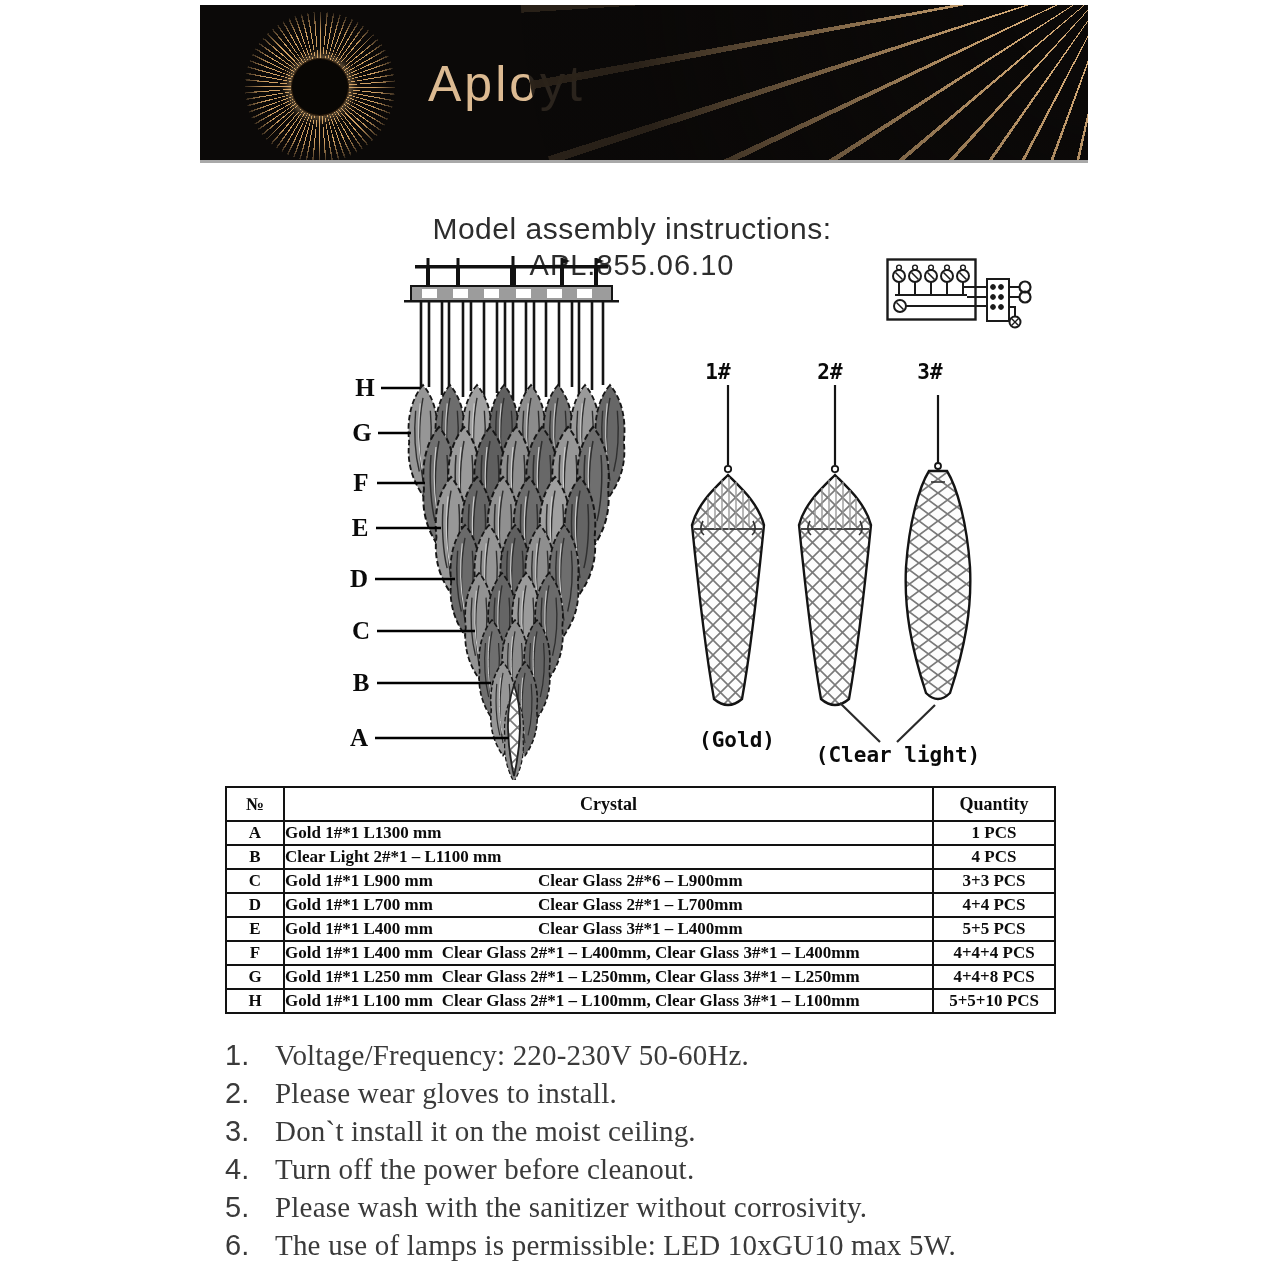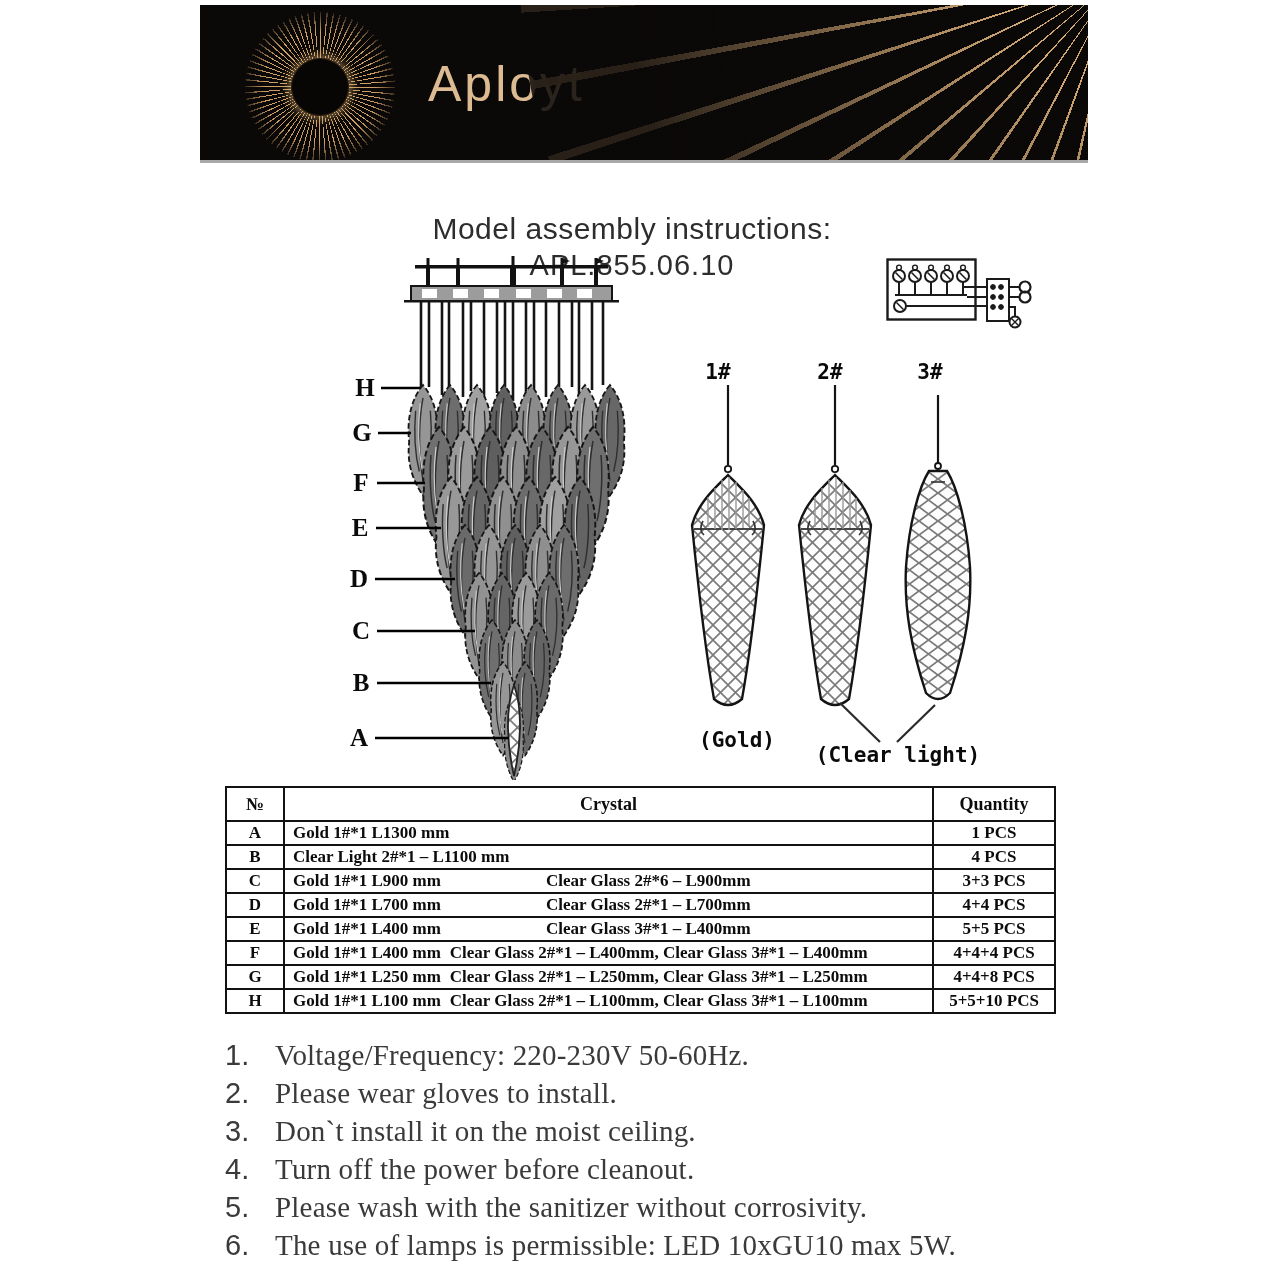--- a/index.html
+++ b/index.html
@@ -32,21 +32,21 @@
 
   
   table.parts { position:absolute; left:225px; top:786px; width:829px; border-collapse:collapse;
       table-layout:fixed; font-family:"Liberation Serif","DejaVu Serif",serif; font-weight:bold; color:#0c0c0c; }
   table.parts col.c1 { width:58px; } table.parts col.c2 { width:649px; } table.parts col.c3 { width:122px; }
   table.parts th, table.parts td { border:2px solid #121212; white-space:nowrap; overflow:visible; }
   table.parts th { height:34px; font-size:18px; text-align:center; vertical-align:middle; }
   table.parts td { height:24px; font-size:17px; vertical-align:middle; }
   td.c-no { text-align:center; }
   td.c-qty { text-align:center; font-size:16.5px;border-radius:9px; }
-  td.c-crystal { padding-left:8px; font-size:16.5px; }
+  td.c-crystal { font-size:16.5px; }
   td.c-crystal .tabbed { display:inline-block; width:253px;font-family:Liberation Serif, serif; }
   td.c-crystal .gap { margin-right:9px; }
 
   
   .instructions { position:absolute; left:225px; top:1040px; width:880px; color:#3a3a3a; }
   .inst { display:flex; margin-bottom:8px; font-size:29px; line-height:30px; }
   .inst-num { width:50px; flex:0 0 50px; }
   .inst-text { flex:1; letter-spacing:.2px;font-family:Liberation Serif, serif; }
 </style>
 </head>

